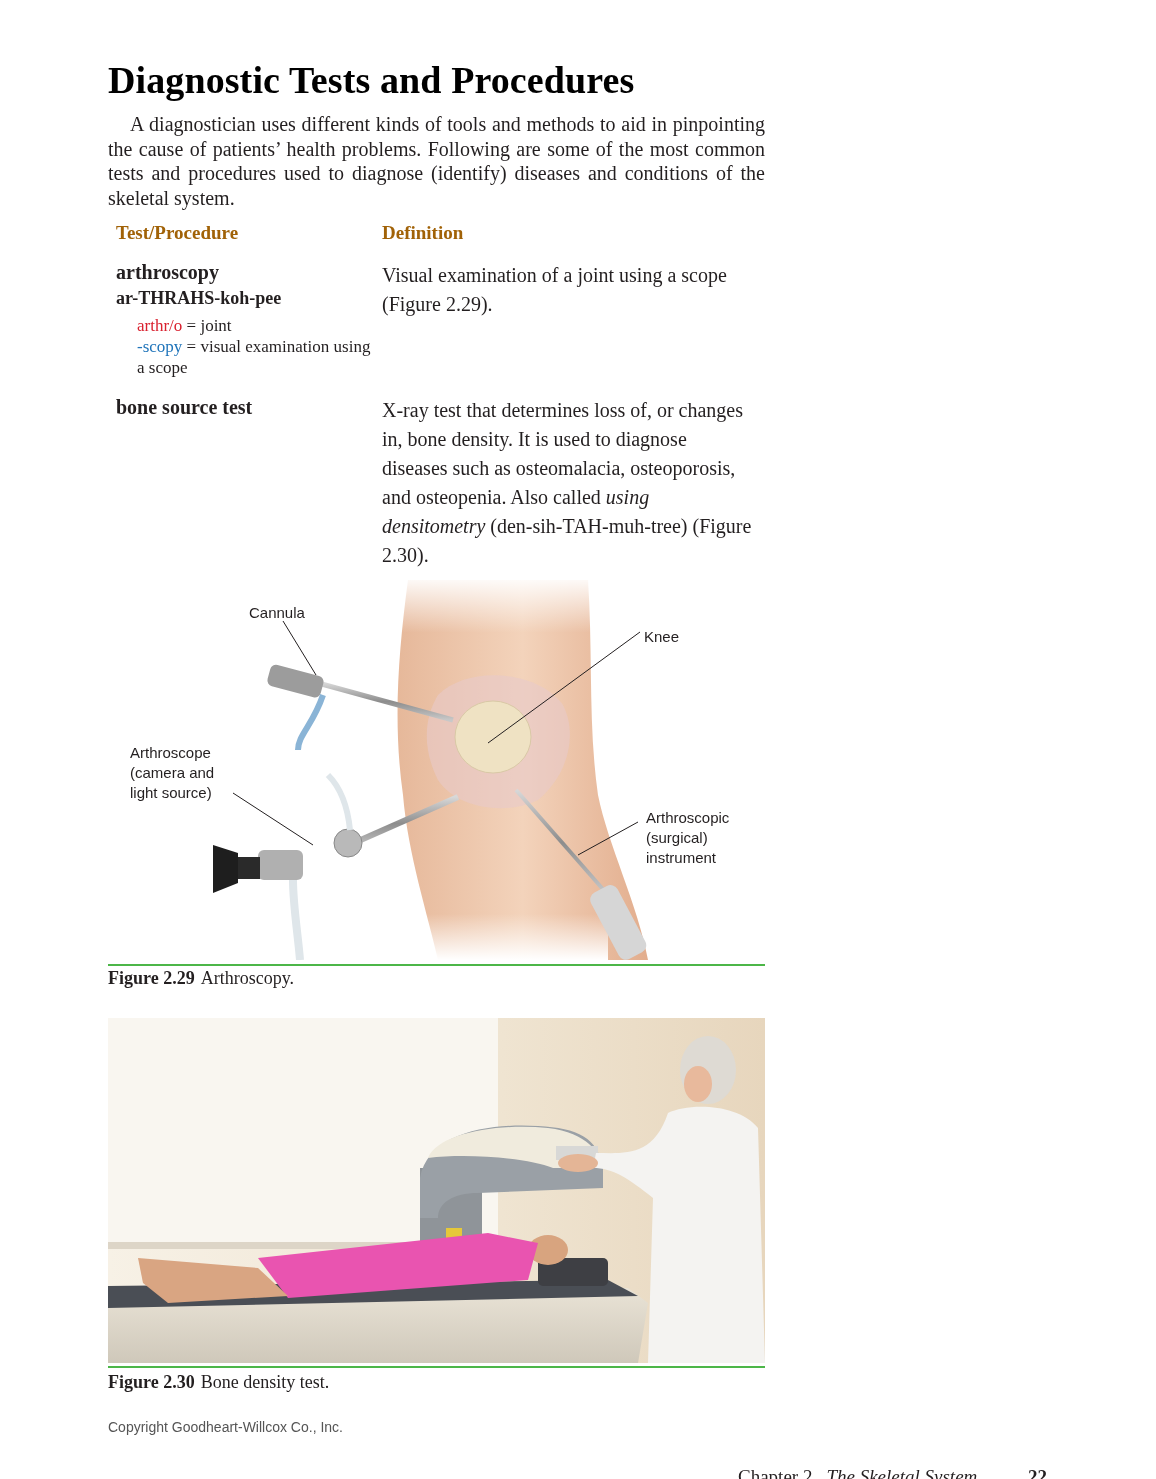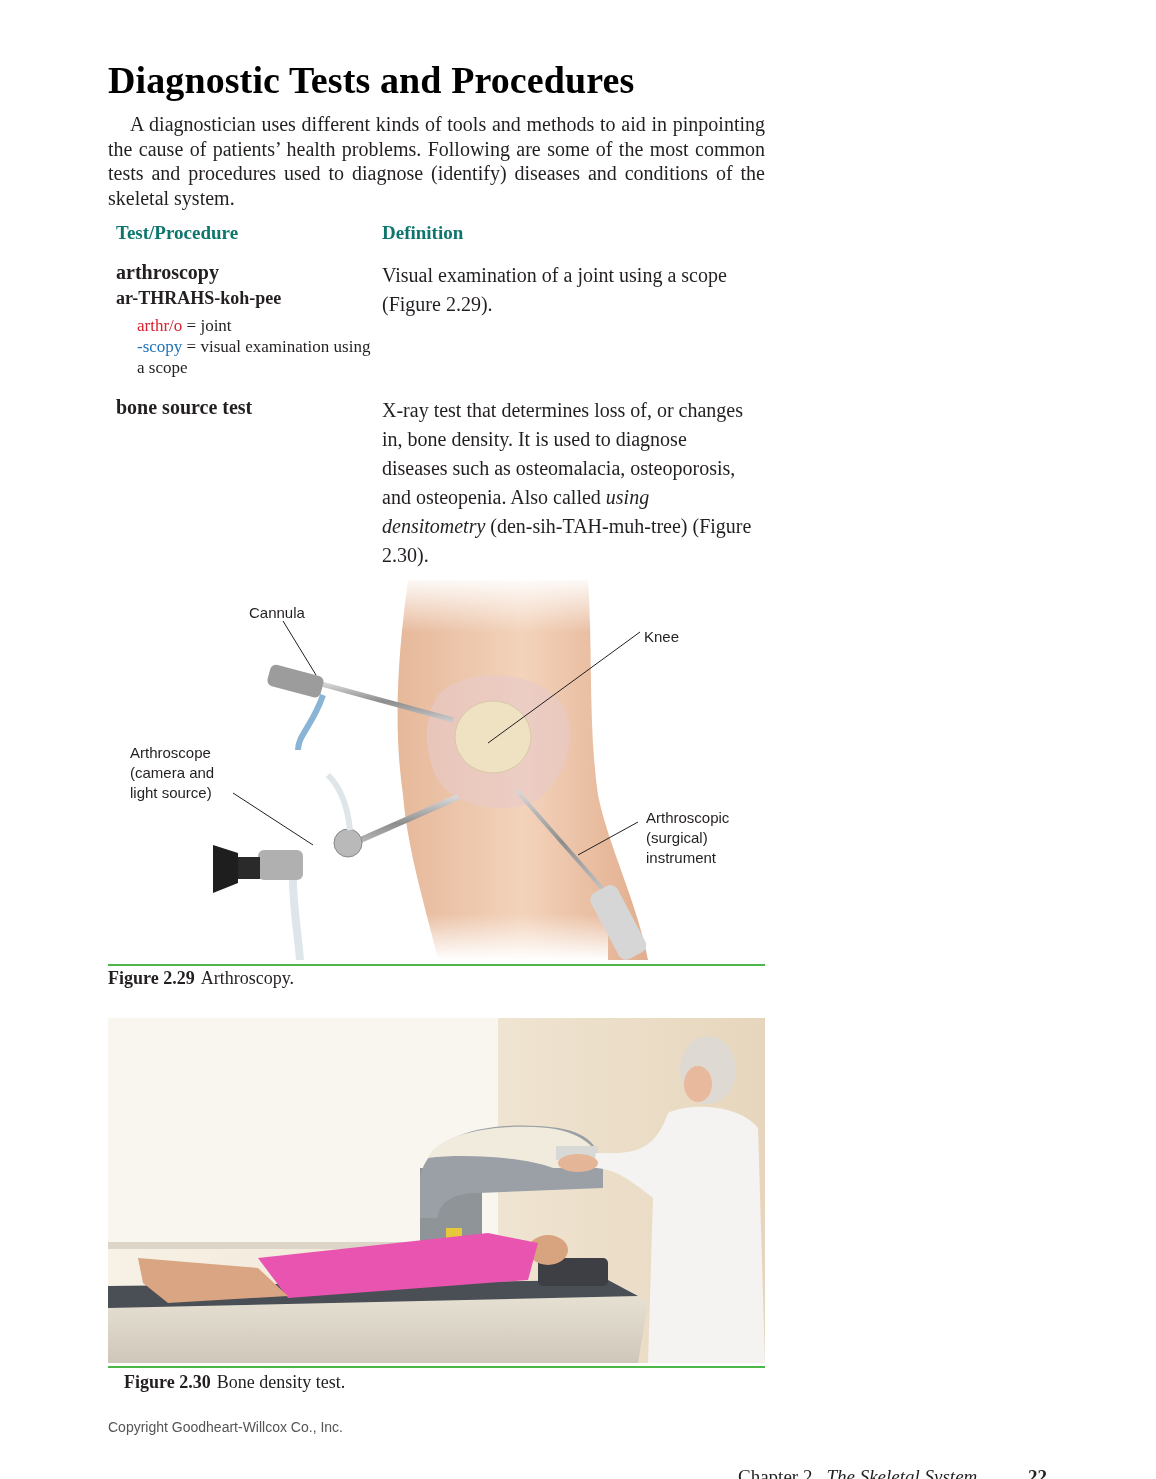--- a/index.html
+++ b/index.html
@@ -1,21 +1,21 @@
 <!DOCTYPE html>
 <html><head>
 <meta charset="utf-8">
 <style>
   html, body { margin: 0; padding: 0; background: #ffffff; }
   body { width: 1156px; height: 1479px; position: relative; overflow: hidden; font-family: "Liberation Serif", "DejaVu Serif", serif; color: #231f20; }
   .abs { position: absolute; }
   h1.title { position: absolute; left: 108px; top: 58px; margin: 0; font-size: 38px; font-weight: bold; color: #000000; letter-spacing: 0.1px; }
   .intro { position: absolute; left: 108px; top: 112px; width: 657px; font-size: 20px; line-height: 24.5px; text-align: justify; }
   .intro p { margin: 0; text-indent: 22px; }
-  .col-head { position: absolute; top: 222px; font-size: 19px; font-weight: bold; color: #0f766e; }
+  .col-head { position: absolute; top: 222px; font-size: 19px; font-weight: bold; color: #a16207; }
   .term { font-weight: bold; font-size: 20px; }
   .pron { font-size: 18px; font-weight: bold; }
   .wp { font-size: 17px; line-height: 21px; }
   .red { color: #d9212f; }
   .blue { color: #1f74ba; }
   .def { font-size: 20px; line-height: 29px; }
   .fig { position: absolute; left: 108px; width: 657px; }
   .rule { position: absolute; left: 108px; width: 657px; height: 2px; background: #4cb648; }
   .caption { position: absolute; left: 108px; font-size: 18px; }
   .caption b { font-weight: bold; margin-right: 6px; }
@@ -147,19 +147,19 @@
     <path d="M150 240 L380 215 L430 225 L420 262 L180 280 Z" fill="#e954b0"></path>
     <path d="M30 240 L150 250 L180 278 L60 285 L35 265 Z" fill="#d9a582"></path>
 
     <ellipse cx="600" cy="52" rx="28" ry="34" fill="#dedad3"></ellipse>
     <ellipse cx="590" cy="66" rx="14" ry="18" fill="#e8b99c"></ellipse>
     <path d="M560 95 C580 85 630 85 650 110 L657 345 L540 345 L545 180 C520 160 505 150 485 150 L488 135 C515 135 545 140 560 95 Z" fill="#f4f3f1"></path>
     <ellipse cx="470" cy="145" rx="20" ry="9" fill="#e4b596"></ellipse>
   </svg>
 </div>
 <div class="rule" style="top:1366px;"></div>
-<div class="caption" style="top:1372px;margin-left:16px;"><b>Figure 2.30</b><span>Bone density test.</span></div>
+<div class="caption" style="top:1372px;"><b>Figure 2.30</b><span>Bone density test.</span></div>
 
 <div class="footer-left">Copyright Goodheart-Willcox Co., Inc.</div>
 <div class="footer-right">
   <span>Chapter 2</span><i>The Skeletal System</i>
   <span class="pg">22</span>
 </div>
 
 </body></html>

